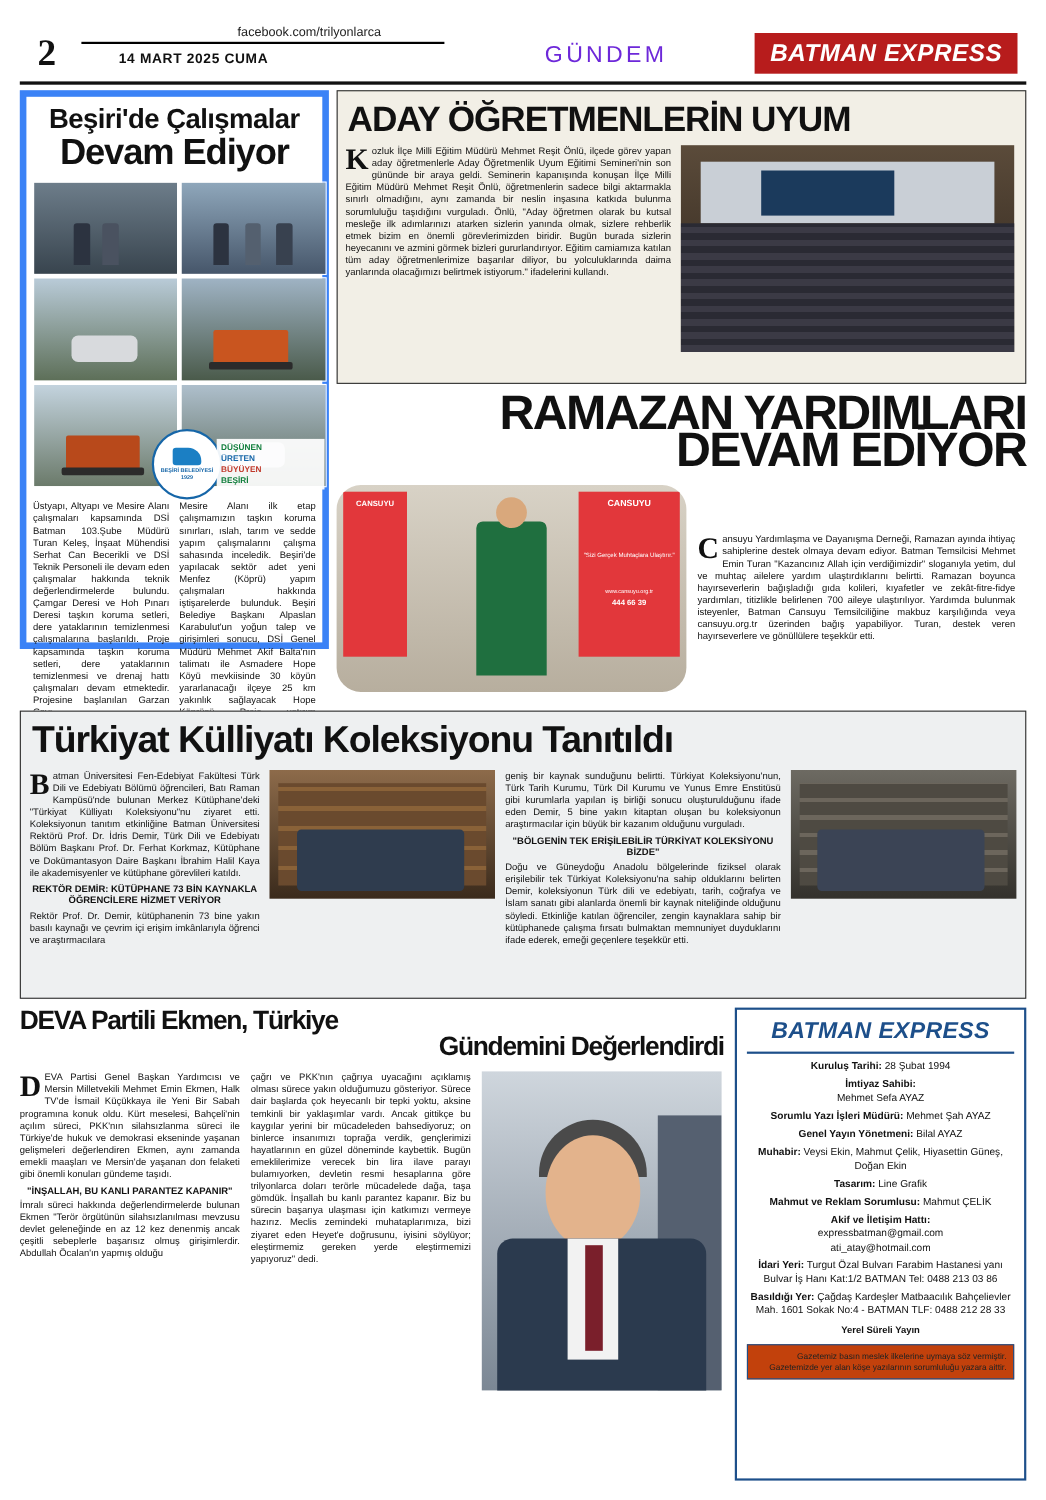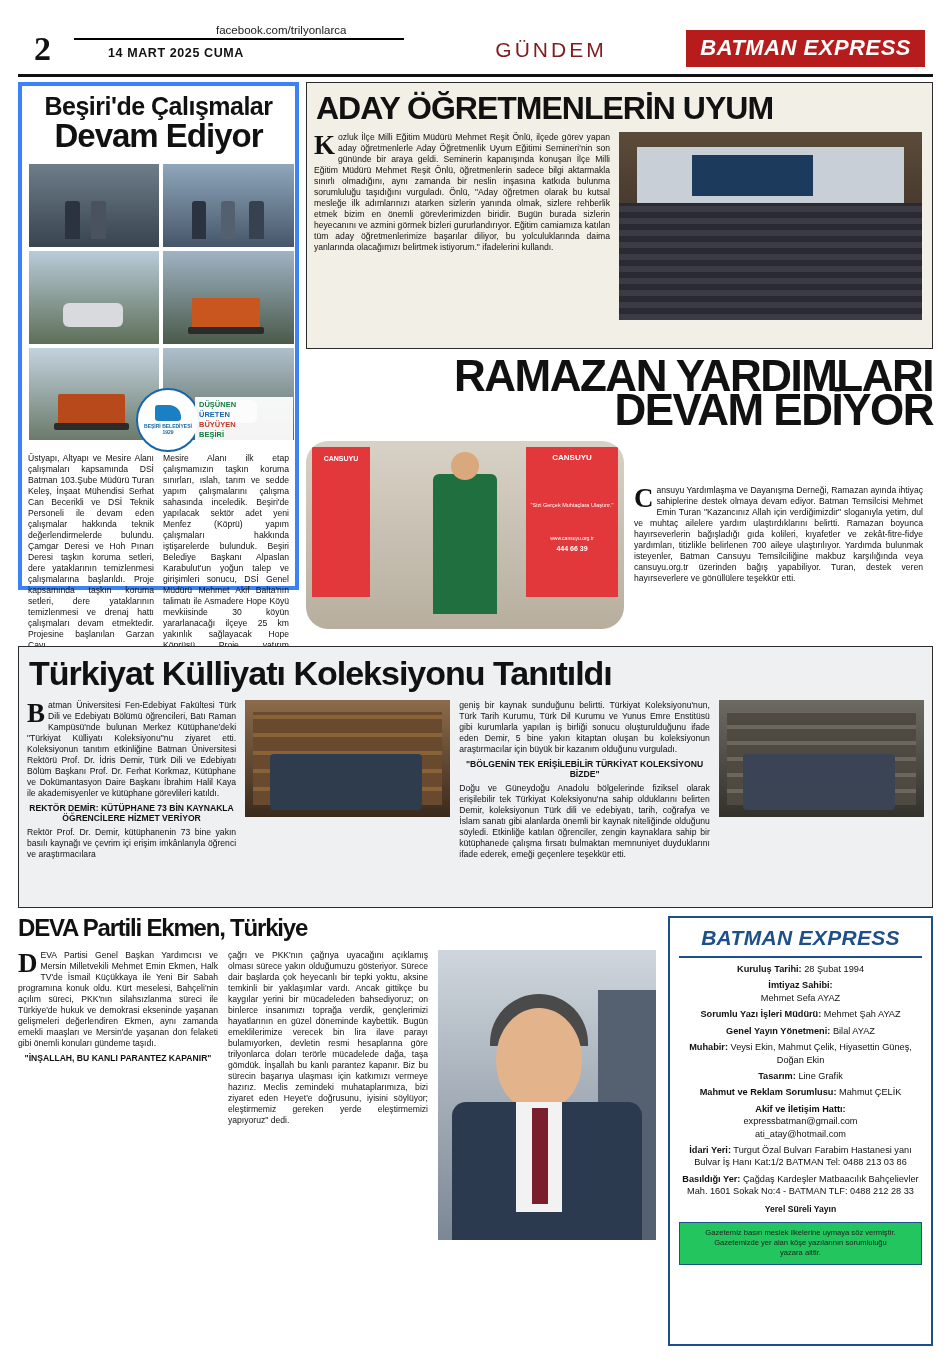--- a/index.html
+++ b/index.html
@@ -19,21 +19,21 @@
   .page-num {
     position:absolute; left:16px; top:16px;
     font-size:34px; font-weight:bold; font-family:"Liberation Serif", serif;
     letter-spacing:-1px;
   }
   .mh-rule { position:absolute; left:56px; top:24px; width:330px; height:2px; background:#000; }
   .mh-url { position:absolute; left:198px; top:10px; font-size:11.5px; color:#222; }
   .mh-date { position:absolute; left:90px; top:32px; font-size:12.5px; font-weight:bold; letter-spacing:0.6px; }
   .mh-section {
     position:absolute; left:408px; top:24px; width:250px; text-align:center;
-    font-size:21px; letter-spacing:3px; color:#7f1d1d; font-family:"Liberation Sans", sans-serif;
+    font-size:21px; letter-spacing:3px; color:#6d28d9; font-family:"Liberation Sans", sans-serif;
   }
   .mh-logo {
     position:absolute; right:10px; top:18px;
     background:#b71c1c; color:#fff; padding:5px 12px 6px 12px;
     font-family:"Liberation Sans", sans-serif; font-weight:bold; font-style:italic;
     font-size:22px; letter-spacing:0.5px; line-height:1;
     box-shadow: 0 0 0 2px #b71c1c;
   }
   .mh-logo .w2 { color:#fff; }
 
@@ -43,21 +43,21 @@
   .col-text { font-size:8.6px; line-height:1.28; text-align:justify; color:#111; }
   .dropcap::first-letter {
     float:left; font-size:27px; line-height:22px; font-weight:bold;
     padding-right:3px; padding-top:2px; font-family:"Liberation Serif", serif;
   }
   .sub-head { font-weight:bold; text-align:center; font-size:8.6px; margin:4px 0 3px 0; line-height:1.2; }
 
   
   .box-besiri {
     position:absolute; left:18px; top:82px; width:281px; height:508px;
-    border:4px solid #3b82f6; background:#fff; padding:6px;
+    border:6px solid #3b82f6; background:#fff; padding:6px;
   }
   .besiri-t1 { text-align:center; font-size:25px; font-weight:bold; letter-spacing:-0.5px; font-family:"Liberation Sans", sans-serif; }
   .besiri-t2 { text-align:center; font-size:33px; font-weight:bold; letter-spacing:-1px; margin-top:-4px; }
   .besiri-photos { position:relative; margin-top:8px; width:267px; height:278px; }
   .bp { position:absolute; border:1px solid #fff; }
   .bp1 { left:0; top:0; width:132px; height:85px; background:linear-gradient(#6d7d8a,#38444e); }
   .bp2 { left:134px; top:0; width:133px; height:85px; background:linear-gradient(#8fa7bb,#46566a); }
   .bp3 { left:0; top:87px; width:132px; height:95px; background:linear-gradient(#b9cbd8,#5d6f58); }
   .bp4 { left:134px; top:87px; width:133px; height:95px; background:linear-gradient(#9fb3c4,#4a5a4a); }
   .bp5 { left:0; top:184px; width:132px; height:94px; background:linear-gradient(#c3d3de,#6b7a6a); }
@@ -140,22 +140,22 @@
     border:2px solid #1d4f8a; background:#fff; padding:8px 9px;
   }
   .kunye-logo {
     text-align:center; color:#1d4f8a; font-weight:bold; font-style:italic;
     font-size:21px; letter-spacing:0.3px; margin-bottom:6px;
   }
   .kunye-line { height:2px; background:#1d4f8a; margin:5px 0; }
   .kunye-item { text-align:center; font-size:9.2px; margin:4px 0 0 0; line-height:1.35; }
   .kunye-item b { font-weight:bold; }
   .kunye-note {
-    margin-top:8px; border:1px solid #1d4f8a; background:#22c55e; padding:5px 24px;
-    font-size:7.6px; text-align:center; line-height:1.35; color:#222;
+    margin-top:8px; border:1px solid #1d4f8a; background:#c2410c; padding:5px 6px;
+    font-size:7.6px; text-align:right; line-height:1.35; color:#222;
   }
   .kunye-small { text-align:center; font-size:8.6px; margin-top:6px; font-weight:bold;}
 </style>
 </head>
 <body>
 
 <div class="page">
 
   <div class="masthead">
     <div class="page-num">2</div>
@@ -269,25 +269,27 @@
       <div class="tk-img2">
         <div class="shelf" style="background:repeating-linear-gradient(0deg,#4e4a42 0 12px,#6c665c 12px 16px)"></div>
         <div class="grp" style="background:#3b4455"></div>
       </div>
     </div>
   </div>
 
   <div class="box-deva">
     <div class="deva-title">
       <span>DEVA Partili Ekmen, Türkiye</span>
+      <span class="l2">Gündemini Değerlendirdi</span>
     </div>
     <div class="deva-body">
       <div class="deva-c1">
         <div class="col-text dropcap">DEVA Partisi Genel Başkan Yardımcısı ve Mersin Milletvekili Mehmet Emin Ekmen, Halk TV'de İsmail Küçükkaya ile Yeni Bir Sabah programına konuk oldu. Kürt meselesi, Bahçeli'nin açılım süreci, PKK'nın silahsızlanma süreci ile Türkiye'de hukuk ve demokrasi ekseninde yaşanan gelişmeleri değerlendiren Ekmen, aynı zamanda emekli maaşları ve Mersin'de yaşanan don felaketi gibi önemli konuları gündeme taşıdı.</div>
         <div class="sub-head">"İNŞALLAH, BU KANLI PARANTEZ KAPANIR"</div>
+        <div class="col-text">İmralı süreci hakkında değerlendirmelerde bulunan Ekmen "Terör örgütünün silahsızlanılması mevzusu devlet geleneğinde en az 12 kez denenmiş ancak çeşitli sebeplerle başarısız olmuş girişimlerdir. Abdullah Öcalan'ın yapmış olduğu</div>
       </div>
       <div class="deva-c2 col-text">çağrı ve PKK'nın çağrıya uyacağını açıklamış olması sürece yakın olduğumuzu gösteriyor. Sürece dair başlarda çok heyecanlı bir tepki yoktu, aksine temkinli bir yaklaşımlar vardı. Ancak gittikçe bu kaygılar yerini bir mücadeleden bahsediyoruz; on binlerce insanımızı toprağa verdik, gençlerimizi hayatlarının en güzel döneminde kaybettik. Bugün emeklilerimize verecek bin lira ilave parayı bulamıyorken, devletin resmi hesaplarına göre trilyonlarca doları terörle mücadelede dağa, taşa gömdük. İnşallah bu kanlı parantez kapanır. Biz bu sürecin başarıya ulaşması için katkımızı vermeye hazırız. Meclis zemindeki muhataplarımıza, bizi ziyaret eden Heyet'e doğrusunu, iyisini söylüyor; eleştirmemiz gereken yerde eleştirmemizi yapıyoruz" dedi.</div>
       <div class="deva-photo">
         <div class="dp-side"></div>
         <div class="dp-hair"></div>
         <div class="dp-head"></div>
         <div class="dp-body"></div>
         <div class="dp-shirt"></div>
         <div class="dp-tie"></div>
       </div>

